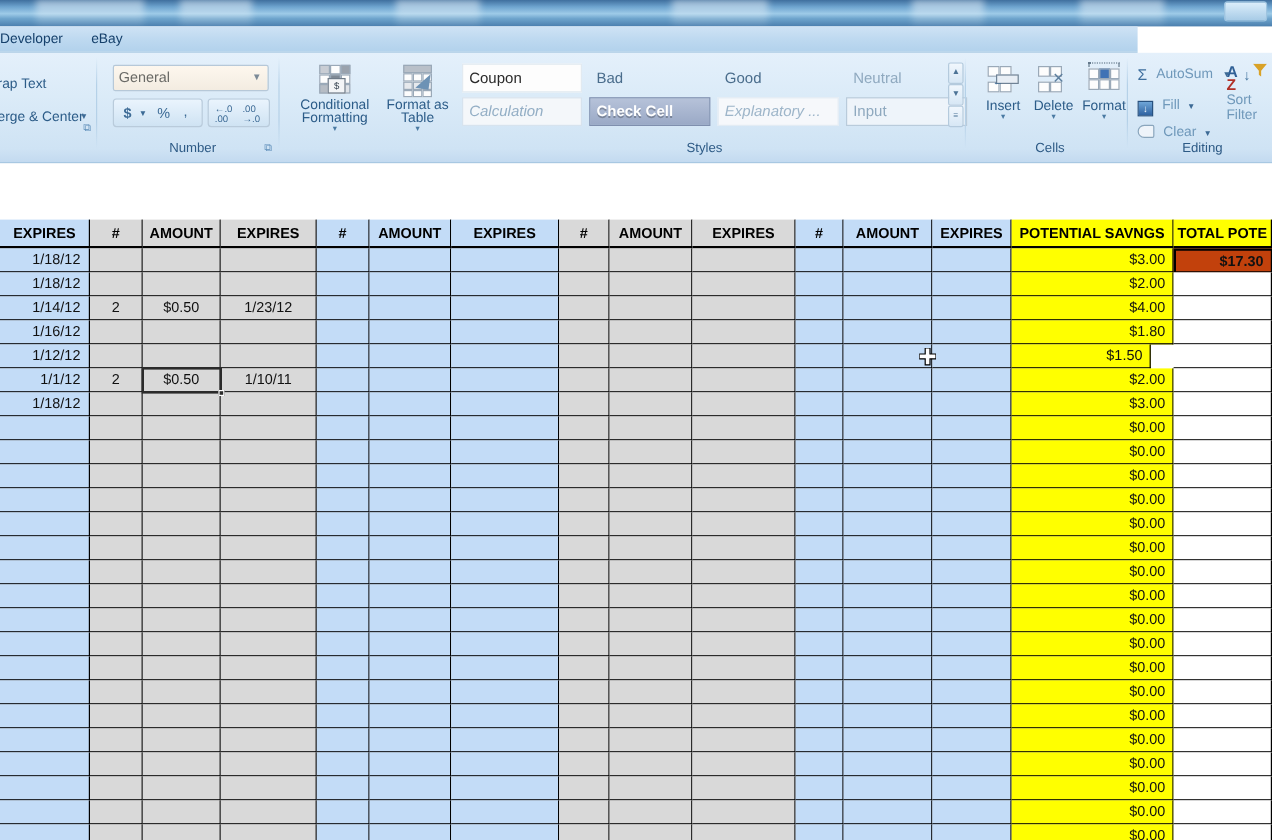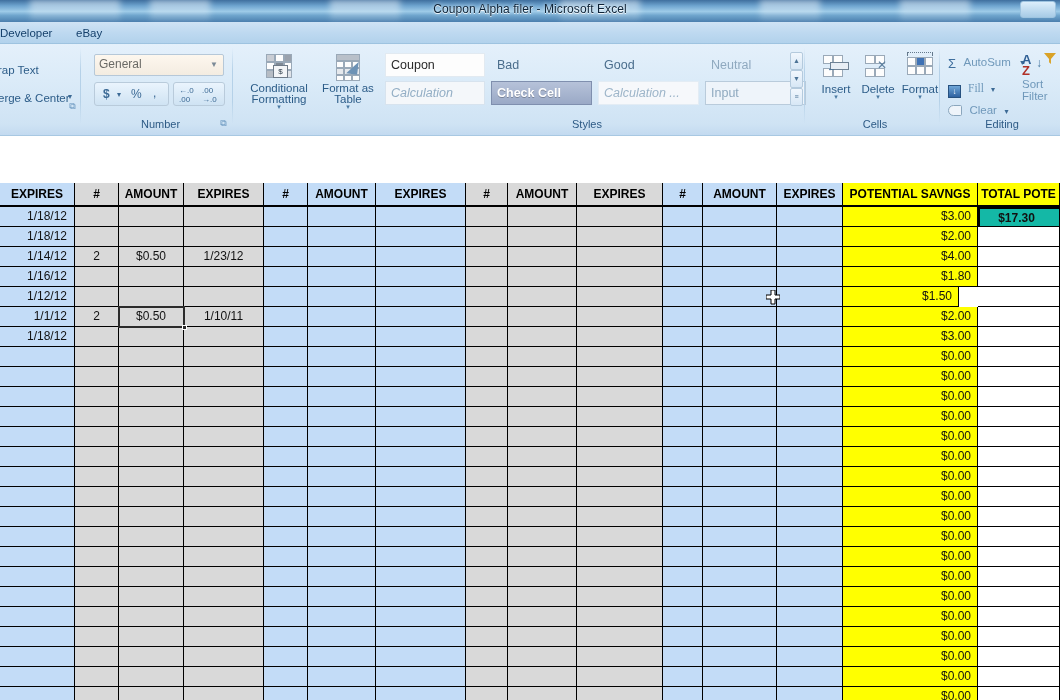--- a/index.html
+++ b/index.html
@@ -31,21 +31,21 @@
     letter-spacing: .1px;
   }
   .winbtn {
     position:absolute; right: 4px; top: 1px; width: 36px; height: 17px;
     border: 1px solid #9ec4e0; border-radius: 3px;
     background: linear-gradient(180deg,#dceefb,#a7cbe6);
   }
 
   
   .tabstrip {
-    position:absolute; left:0; top:22px; width:1060px; height:22px;
+    position:absolute; left:0; top:22px; width:948px; height:22px;
     background: linear-gradient(180deg,#cfe3f5 0%, #bed9f0 50%, #b2d2ec 100%);
     border-bottom: 1px solid #9ec3e0;
   }
   .tab {
     position:absolute; top:3px; font-size:11.5px; color:#15406b;
     padding: 2px 6px;
   }
 
   
   .ribbon {
@@ -170,21 +170,20 @@
 
 <div id="app">
 
   <div class="titlebar">
     <div class="glass" style="left:30px"></div>
     <div class="glass" style="left:150px;width:60px"></div>
     <div class="glass" style="left:330px;width:70px"></div>
     <div class="glass" style="left:560px;width:80px"></div>
     <div class="glass" style="left:760px;width:60px"></div>
     <div class="glass" style="left:900px;width:70px"></div>
-    <div class="title">Coupon Alpha filer - Microsoft Excel</div>
     <div class="winbtn"></div>
   </div>
 
   <div class="tabstrip">
     <div class="tab" style="left:-6px">Developer</div>
     <div class="tab" style="left:70px">eBay</div>
   </div>
 
   <div class="ribbon">
 
@@ -256,21 +255,21 @@
         <span class="cap" style="line-height:11px">Format as Table</span>
         <span class="car">▾</span>
       </div>
 
       <div class="stylecell normal" style="left:148px;top:7px;width:100px;">Coupon</div>
       <div class="stylecell bad" style="left:254px;top:7px;width:101px;">Bad</div>
       <div class="stylecell good" style="left:361px;top:7px;width:101px;">Good</div>
       <div class="stylecell neutral" style="left:468px;top:7px;width:101px;">Neutral</div>
       <div class="stylecell calc" style="left:148px;top:35px;width:100px;font-style:italic;">Calculation</div>
       <div class="stylecell check" style="left:254px;top:35px;width:101px;">Check Cell</div>
-      <div class="stylecell expl" style="left:361px;top:35px;width:101px;">Calculation ...</div>
+      <div class="stylecell expl" style="left:361px;top:35px;width:101px;">Explanatory ...</div>
       <div class="stylecell input" style="left:468px;top:35px;width:101px;">Input</div>
 
       <div class="gallscroll" style="left:553px;top:6px;height:18px;">
           <div style="top:0">▲</div>
         </div>
       <div class="gallscroll" style="left:553px;top:24px;height:18px;">
           <div style="top:0">▼</div>
         </div>
       <div class="gallscroll" style="left:553px;top:42px;height:18px;">
           <div style="top:0">≡</div>
@@ -326,21 +325,21 @@
       <div class="grplabel">Cells</div>
       <div class="sep"></div>
     </div>
 
     <div class="grp" style="left:944px; width:116px;">
       <div style="position:absolute;left:4px;top:8px;">
         <span style="font-size:13px;color:#3f6f9e;">Σ</span>
         <span class="edline" style="position:relative;left:3px;top:-2px;">AutoSum</span>
         <span class="mini" style="position:relative;left:8px;top:-3px;font-size:8px;">▾</span>
       </div>
-      <div style="position:absolute;left:4px;top:32px;font-family:Liberation Serif, serif;">
+      <div style="position:absolute;left:4px;top:32px;">
         <span style="display:inline-block;width:13px;height:13px;background:linear-gradient(180deg,#6fa6d8,#2f62a0);border:1px solid #27517f;color:#fff;font-size:8px;text-align:center;line-height:12px;vertical-align:-2px;">↓</span>
         <span class="edline" style="position:relative;left:3px;">Fill</span>
         <span class="mini" style="position:relative;left:6px;font-size:8px;">▾</span>
       </div>
       <div style="position:absolute;left:4px;top:55px;">
         <span style="display:inline-block;width:14px;height:11px;border:1px solid #8aa6bd;border-radius:7px 2px 2px 7px;background:#eef4fa;vertical-align:-1px;"></span>
         <span class="edline" style="position:relative;left:3px;top:-1px;">Clear</span>
         <span class="mini" style="position:relative;left:6px;top:-1px;font-size:8px;">▾</span>
       </div>
       <div style="position:absolute;left:78px;top:6px;">
@@ -404,21 +403,21 @@
           <div class="cell c-blue" style="left: 264px; width: 44px;"></div>
           <div class="cell c-blue" style="left: 308px; width: 68px;"></div>
           <div class="cell c-blue" style="left: 376px; width: 90px;"></div>
           <div class="cell c-gray" style="left: 466px; width: 42px;"></div>
           <div class="cell c-gray" style="left: 508px; width: 69px;"></div>
           <div class="cell c-gray" style="left: 577px; width: 86px;"></div>
           <div class="cell c-blue" style="left: 663px; width: 40px;"></div>
           <div class="cell c-blue" style="left: 703px; width: 74px;"></div>
           <div class="cell c-blue" style="left: 777px; width: 66px;"></div>
           <div class="cell c-yellow" style="left: 843px; width: 135px; text-align: right; padding-right: 6px;">$3.00</div>
-          <div class="cell c-white" style="left: 978px; width: 82px; padding-right: 6px; font-weight: bold; background: #14b8a6; border-top: 2px solid rgb(0, 0, 0); border-left: 2px solid rgb(0, 0, 0);">$17.30</div>
+          <div class="cell c-white" style="left: 978px; width: 82px; text-align: right; padding-right: 6px; font-weight: bold; background: #c2410c; border-top: 2px solid rgb(0, 0, 0); border-left: 2px solid rgb(0, 0, 0);">$17.30</div>
         </div>
         <div style="position: absolute; left: 0px; top: 44px; width: 1060px; height: 20px;">
           <div class="cell c-blue" style="left: 0px; width: 75px; text-align: right; padding-right: 7px;">1/18/12</div>
           <div class="cell c-gray" style="left: 75px; width: 44px;"></div>
           <div class="cell c-gray" style="left: 119px; width: 65px;"></div>
           <div class="cell c-gray" style="left: 184px; width: 80px;"></div>
           <div class="cell c-blue" style="left: 264px; width: 44px;"></div>
           <div class="cell c-blue" style="left: 308px; width: 68px;"></div>
           <div class="cell c-blue" style="left: 376px; width: 90px;"></div>
           <div class="cell c-gray" style="left: 466px; width: 42px;"></div>

